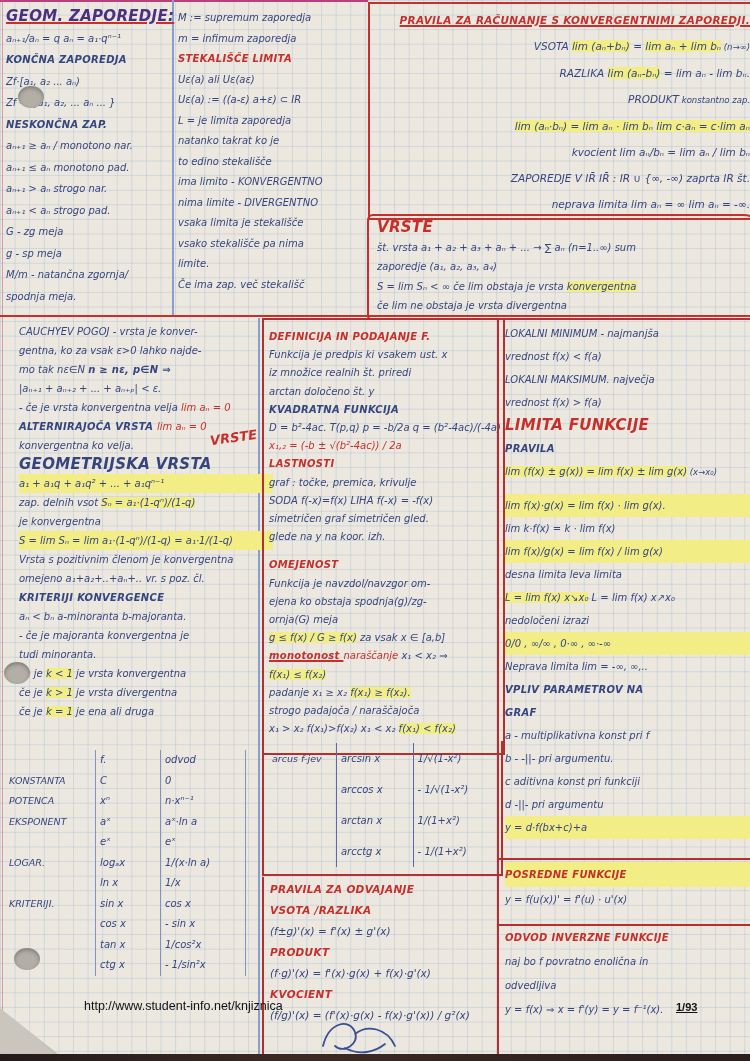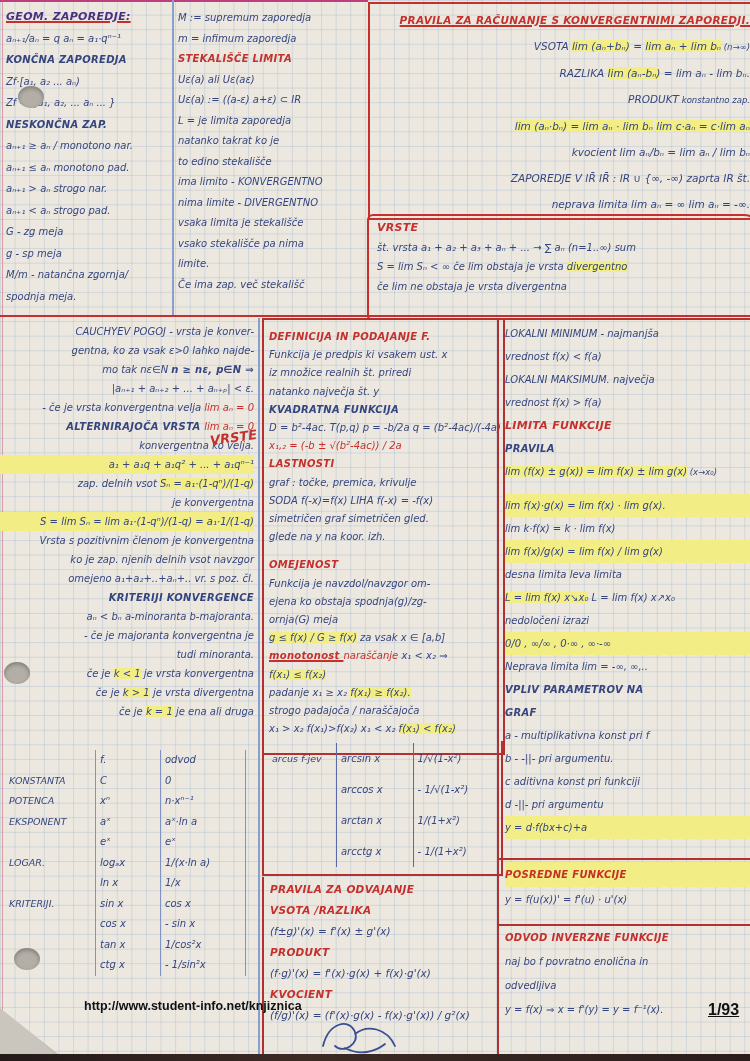--- a/index.html
+++ b/index.html
@@ -8,21 +8,21 @@
     background-image:
       linear-gradient(rgba(144,172,205,.30) 1px, transparent 1px),
       linear-gradient(90deg, rgba(144,172,205,.30) 1px, transparent 1px);
     background-size:14.6px 14.6px;
     font-family:"DejaVu Sans",sans-serif;}
   .sec{position:absolute;}
   .ln{color:#35457f;font-size:10px;font-style:italic;white-space:nowrap;}
   .hd{font-weight:bold;letter-spacing:.3px;}
   .red{color:#c5302c;}
   .purp{color:#4c2f80;}
-  .big{font-size:11px;}
+  .big{font-size:15px;}
   .sm{font-size:8.5px;}
   .hl{background:#f2ee85;}
   .u-red{text-decoration:underline;text-decoration-color:#c5302c;text-decoration-thickness:2px;}
   .gap{height:10px;}
   
   #s-geom .ln{line-height:21.5px;}
   #s-stek .ln{line-height:20.5px;}
   #box-pravila .ln{line-height:26px;font-size:10.5px;text-align:right;}
   #box-vrste .ln{line-height:19.5px;}
   #s-cauchy .ln{line-height:19px;}
@@ -36,21 +36,21 @@
   #box-pravila{left:368px;top:2px;width:374px;height:208px;border:2px solid #c5302c;padding:3px 6px;}
   #box-vrste{left:367px;top:214px;width:373px;height:98px;border:2.5px solid #c5302c;border-radius:6px 16px 4px 4px;padding:2px 8px;}
   #box-def{left:262px;top:318px;width:229px;height:417px;border:2px solid #b23030;padding:8px 5px;}
   #s-arcus{left:262px;top:741px;width:229px;height:129px;border-left:2px solid #b23030;border-right:2px solid #b23030;border-bottom:2px solid #b23030;padding:2px 4px;}
   #s-prav-odv{left:262px;top:877px;width:227px;height:180px;border-left:2px solid #b23030;padding:2px 6px;}
   #box-lim{left:497px;top:318px;width:247px;height:534px;border:2px solid #b23030;padding:2px 6px;}
   #box-posredne{left:497px;top:858px;width:247px;height:60px;border:2px solid #b23030;padding:2px 6px;}
   #s-inv{left:497px;top:924px;width:247px;height:133px;border-left:2px solid #b23030;padding:2px 6px;}
   #s-geom{left:6px;top:6px;width:164px;}
   #s-stek{left:178px;top:8px;width:186px;}
-  #s-cauchy{left:0;top:322px;width:254px;text-align:right;}
+  #s-cauchy{left:19px;top:322px;width:254px;}
   #s-odvod{left:5px;top:750px;width:252px;}
   
   .vline{position:absolute;width:1.5px;background:#8aa0cc;}
   .v1{left:172px;top:0;height:317px;}
   .v2{left:258px;top:318px;height:743px;}
   .redhr{position:absolute;left:0;top:315px;width:750px;height:2px;background:#c5302c;}
   .margin-line{position:absolute;left:2px;top:0;width:1px;height:1061px;background:rgba(205,95,115,.55);}
   .edge-top{position:absolute;left:0;top:0;width:368px;height:2px;background:#bb3f7e;}
   .edge-bottom{position:absolute;left:0;bottom:0;width:750px;height:7px;background:linear-gradient(90deg,#241a1a,#3c2a24 40%,#2a1d1c);}
   .fold{position:absolute;left:0;bottom:7px;width:58px;height:46px;background:linear-gradient(45deg,#cac6be 50%,#b8b4ac 60%,#d8d4cc);clip-path:polygon(0 100%,0 0,100% 100%);}
@@ -63,22 +63,22 @@
   #s-odvod .trow{line-height:20.5px;}
   #s-arcus .trow{line-height:31px;}
   .tcell{padding:0 4px;white-space:nowrap;}
   #s-odvod .c0{width:82px;font-size:9.5px;}
   #s-odvod .c1{width:56px;border-left:1.5px solid #7f93c4;}
   #s-odvod .c2{width:76px;border-left:1.5px solid #7f93c4;border-right:1.5px solid #7f93c4;}
   #s-arcus .c0{width:62px;font-size:9.5px;}
   #s-arcus .c1{width:70px;border-left:1.5px solid #5a6aa8;}
   #s-arcus .c2{width:78px;border-left:1.5px solid #5a6aa8;}
   .side-label{position:absolute;left:210px;top:430px;transform:rotate(-8deg);color:#c5302c;font-weight:bold;font-style:italic;font-size:13px;}
-  .watermark{position:absolute;left:84px;top:999px;font-family:"Liberation Sans",sans-serif;font-weight:bold;font-size:12.5px;color:#111;font-style:normal;z-index:5;}
-  .pagenum{position:absolute;left:708px;top:1001px;font-family:"Liberation Sans",sans-serif;font-weight:bold;font-size:16px;color:#111;z-index:5;text-decoration:underline;}
+  .watermark{position:absolute;left:84px;top:999px;font-family:"Liberation Sans",sans-serif;font-weight:normal;font-size:12.5px;color:#111;font-style:normal;z-index:5;}
+  .pagenum{position:absolute;left:676px;top:1001px;font-family:"Liberation Sans",sans-serif;font-weight:bold;font-size:11px;color:#111;z-index:5;text-decoration:underline;}
   .sig{position:absolute;left:315px;top:1016px;z-index:4;}
 </style>
 </head>
 <body>
 
 <div class="page">
 
   <div class="edge-top"></div>
   <div class="margin-line"></div>
   <div class="vline v1"></div>
@@ -126,38 +126,39 @@
       <div class="ln "><span class="">PRODUKT</span><span class="sm">                              konstantno zap.</span></div>
       <div class="ln "><span class="hl">lim (aₙ·bₙ) = lim aₙ · lim bₙ</span><span class="">    </span><span class="hl">lim c·aₙ = c·lim aₙ</span></div>
       <div class="ln "><span class="">kvocient  </span><span class="">lim aₙ/bₙ = lim aₙ / lim bₙ</span></div>
       <div class="ln ">ZAPOREDJE V IR̄     IR̄ : IR ∪ {∞, -∞)  zaprta IR št.</div>
       <div class="ln ">neprava limita   lim aₙ = ∞      lim aₙ = -∞.</div>
     </section>
 
   <section class="sec" id="box-vrste">
       <div class="ln red hd big">VRSTE</div>
       <div class="ln ">št. vrsta    a₁ + a₂ + a₃ + aₙ + ... → ∑ aₙ  (n=1..∞)  sum</div>
-      <div class="ln "><span class="">S = lim Sₙ &lt; ∞   če lim obstaja je vrsta </span><span class="hl">divergentno</span></div>
+      <div class="ln ">zaporedje  (a₁, a₂, a₃, a₄)</div>
+      <div class="ln "><span class="">S = lim Sₙ &lt; ∞   če lim obstaja je vrsta </span><span class="hl">konvergentna</span></div>
       <div class="ln ">če lim ne obstaja je vrsta divergentna</div>
     </section>
 
   <section class="sec" id="s-cauchy">
       <div class="ln ">CAUCHYEV POGOJ - vrsta je konver-</div>
       <div class="ln ">gentna, ko za vsak ε&gt;0 lahko najde-</div>
       <div class="ln "><span class="">mo tak nε∈N  </span><span class="hd">n ≥ nε, p∈N ⇒</span></div>
       <div class="ln ">|aₙ₊₁ + aₙ₊₂ + ... + aₙ₊ₚ| &lt; ε.</div>
       <div class="ln "><span class="">- če je vrsta konvergentna velja </span><span class="red">lim aₙ = 0</span></div>
       <div class="ln "><span class="hd">ALTERNIRAJOČA VRSTA </span><span class="red">lim aₙ = 0</span></div>
       <div class="ln ">konvergentna ko velja.</div>
+      <div class="ln hd big">GEOMETRIJSKA  VRSTA</div>
       <div class="ln hl">a₁ + a₁q + a₁q² + ... + a₁qⁿ⁻¹</div>
       <div class="ln "><span class="">zap. delnih vsot  </span><span class="hl">Sₙ = a₁·(1-qⁿ)/(1-q)</span></div>
       <div class="ln ">je konvergentna</div>
       <div class="ln hl">S = lim Sₙ = lim a₁·(1-qⁿ)/(1-q) = a₁·1/(1-q)</div>
       <div class="ln ">Vrsta s pozitivnim členom je konvergentna</div>
-      <div class="ln ">ko je zap. njenih delnih vsot navzgor</div>
       <div class="ln ">omejeno    a₁+a₂+..+aₙ+..  vr. s poz. čl.</div>
       <div class="ln hd">KRITERIJI  KONVERGENCE</div>
       <div class="ln ">aₙ &lt; bₙ   a-minoranta  b-majoranta.</div>
       <div class="ln ">- če je majoranta konvergentna je</div>
       <div class="ln ">tudi minoranta.</div>
       <div class="ln "><span class="">če je </span><span class="hl">k &lt; 1</span><span class=""> je vrsta konvergentna</span></div>
       <div class="ln "><span class="">če je </span><span class="hl">k &gt; 1</span><span class=""> je vrsta divergentna</span></div>
       <div class="ln "><span class="">če je </span><span class="hl">k = 1</span><span class=""> je ena ali druga</span></div>
     </section>
 
@@ -220,21 +221,21 @@
           <span class="tcell c1">ctg x</span>
           <span class="tcell c2">- 1/sin²x</span>
         </div>
       </div>
   </section>
 
   <section class="sec" id="box-def">
       <div class="ln red hd">DEFINICIJA IN PODAJANJE F.</div>
       <div class="ln ">Funkcija je predpis ki vsakem ust. x</div>
       <div class="ln ">iz množice realnih št. priredi</div>
-      <div class="ln ">natanko največja št. y</div>
+      <div class="ln ">arctan določeno št. y</div>
       <div class="ln hd">KVADRATNA FUNKCIJA</div>
       <div class="ln ">D = b²-4ac.  T(p,q)  p = -b/2a  q = (b²-4ac)/(-4a)</div>
       <div class="ln red">x₁,₂ = (-b ± √(b²-4ac)) / 2a</div>
       <div class="ln red hd">LASTNOSTI</div>
       <div class="ln ">graf :  točke, premica, krivulje</div>
       <div class="ln ">SODA f(-x)=f(x)   LIHA f(-x) = -f(x)</div>
       <div class="ln ">simetričen graf     simetričen gled.</div>
       <div class="ln ">glede na y          na koor. izh.</div>
       <div class="ln gap"> </div>
       <div class="ln red hd">OMEJENOST</div>

